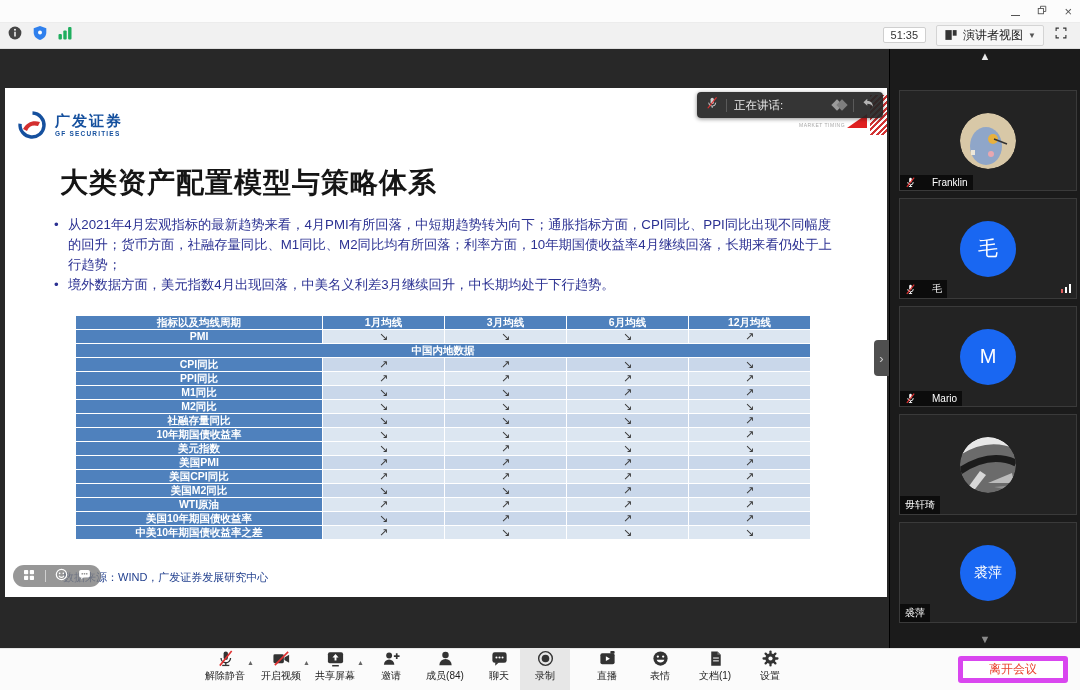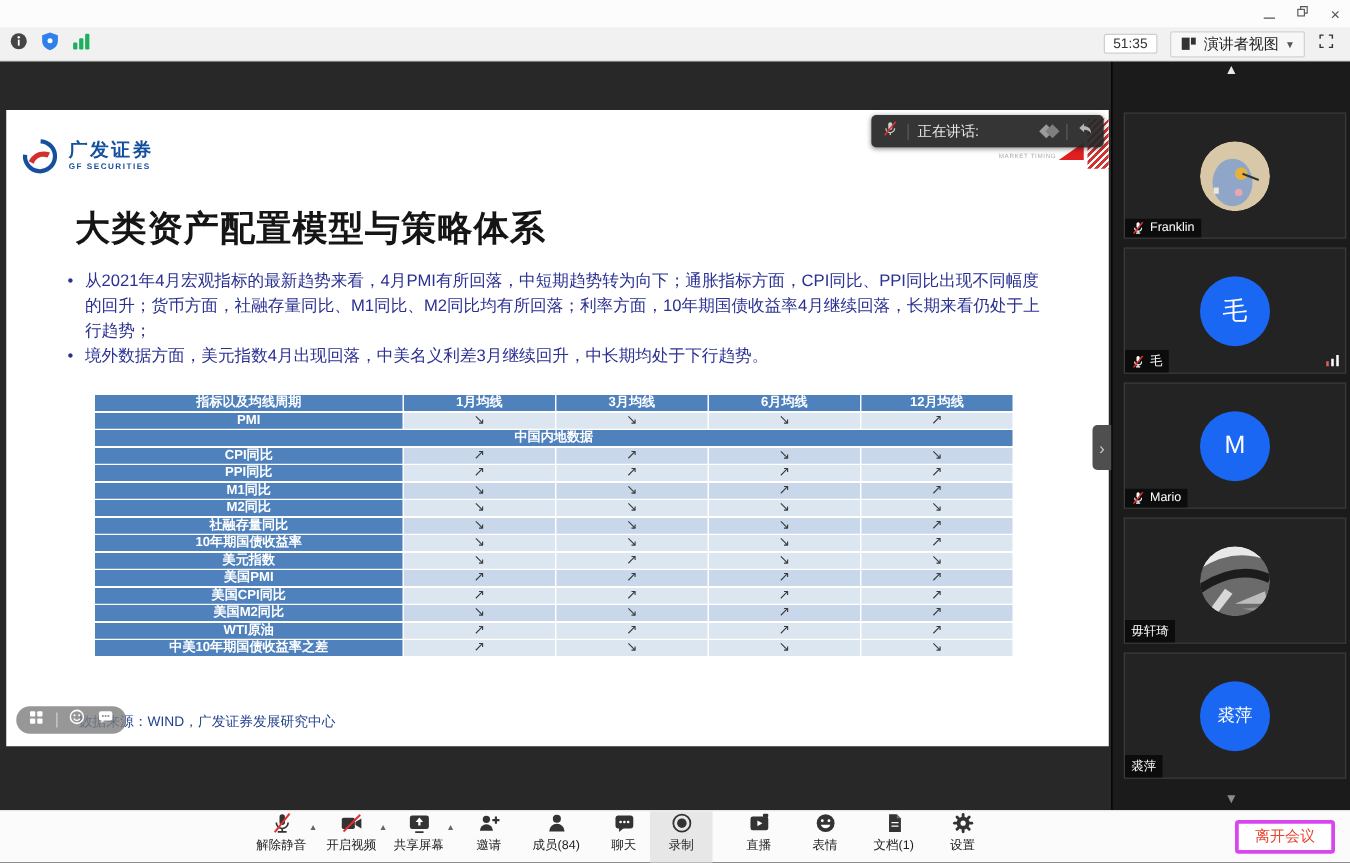--- a/index.html
+++ b/index.html
@@ -71,32 +71,32 @@
 
   
   .sidebar{position:relative;width:191px;height:600px;background:#1b1b1b;border-left:1px solid #000;box-sizing:border-box;}
   .scroll-up{position:absolute;top:2px;left:0;width:100%;text-align:center;color:#eaeaea;font-size:11px;cursor:pointer;}
   .scroll-down{position:absolute;bottom:3px;left:0;width:100%;text-align:center;color:#8b8b8b;font-size:11px;cursor:pointer;}
   .tiles{position:absolute;top:42px;left:9px;width:178px;display:flex;flex-direction:column;gap:7px;}
   .tile{position:relative;height:101px;background:#232323;border:1px solid #3a3a3a;box-sizing:border-box;}
   .avatar{position:absolute;left:50%;top:50%;transform:translate(-50%,-50%);width:56px;height:56px;border-radius:50%;
           background:#1967f2;color:#fff;display:flex;align-items:center;justify-content:center;overflow:hidden;}
   .name-tag{position:absolute;left:0;bottom:0;background:rgba(0,0,0,.65);color:#fff;font-size:10px;
-            padding:2px 5px;display:flex;align-items:center;gap:4px;max-width:90%;}
+            padding:2px 5px;display:flex;align-items:center;gap:16px;max-width:90%;}
   .sig{position:absolute;right:5px;bottom:5px;display:flex;align-items:flex-end;gap:1.5px;}
   .sig i{display:block;width:2.5px;}
 
   
   .bottombar{position:absolute;top:648px;left:0;width:1080px;height:42px;background:#fbfbfb;border-top:1px solid #e6e6e6;box-sizing:border-box;}
   .ctrl{position:absolute;top:0;width:50px;height:51px;display:flex;flex-direction:column;align-items:center;
         justify-content:flex-start;gap:1px;cursor:pointer;}
   .ctrl.active{background:#e7e7e7;}
   .ctrl .lbl{font-size:10px;color:#222;white-space:nowrap;}
   .ctrl-caret{position:absolute;top:10px;font-size:7px;color:#666;cursor:pointer;}
-  .leave{position:absolute;right:12px;top:7px;height:27px;padding:0 13px;border:3px solid #d946ef;color:#e8432f;
+  .leave{position:absolute;right:12px;top:7px;height:27px;padding:0 26px;border:5px solid #d946ef;color:#e8432f;
          background:#fff;border-radius:3px;font-size:12px;cursor:pointer;font-family:inherit;}
 </style>
 </head>
 <body>
 
 <div id="app">
 
   <div class="titlebar">
     <div class="win-controls">
       <span><i class="win-min"></i></span>
@@ -273,20 +273,27 @@
                 <td class="cell cell-dark">↘</td>
                 <td class="cell cell-dark">↗</td>
                 <td class="cell cell-dark">↗</td>
               </tr>
               <tr>
                 <td class="rowlabel">WTI原油</td>
                 <td class="cell cell-light">↗</td>
                 <td class="cell cell-light">↗</td>
                 <td class="cell cell-light">↗</td>
                 <td class="cell cell-light">↗</td>
+              </tr>
+              <tr>
+                <td class="rowlabel">美国10年期国债收益率</td>
+                <td class="cell cell-dark">↘</td>
+                <td class="cell cell-dark">↗</td>
+                <td class="cell cell-dark">↗</td>
+                <td class="cell cell-dark">↗</td>
               </tr>
               <tr>
                 <td class="rowlabel">中美10年期国债收益率之差</td>
                 <td class="cell cell-light">↗</td>
                 <td class="cell cell-light">↘</td>
                 <td class="cell cell-light">↘</td>
                 <td class="cell cell-light">↘</td>
               </tr>
             </tbody>
           </table>

